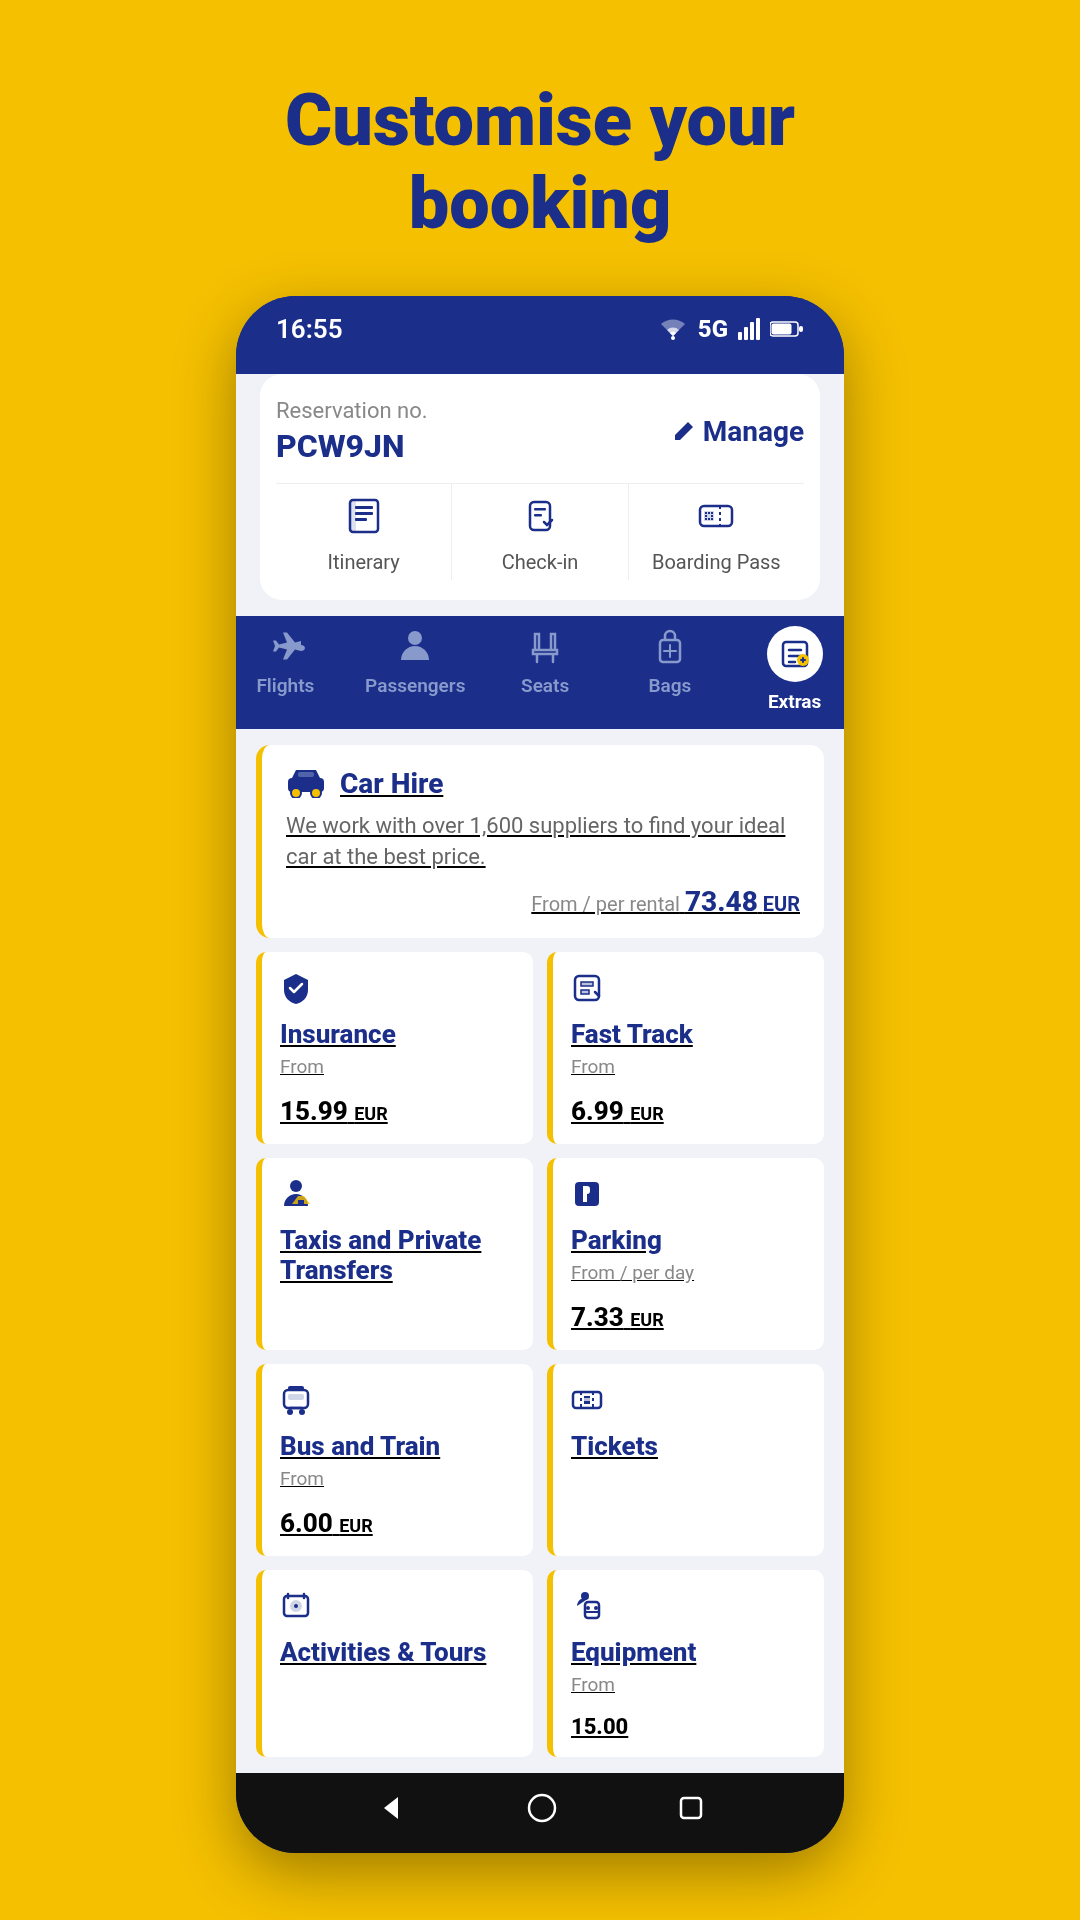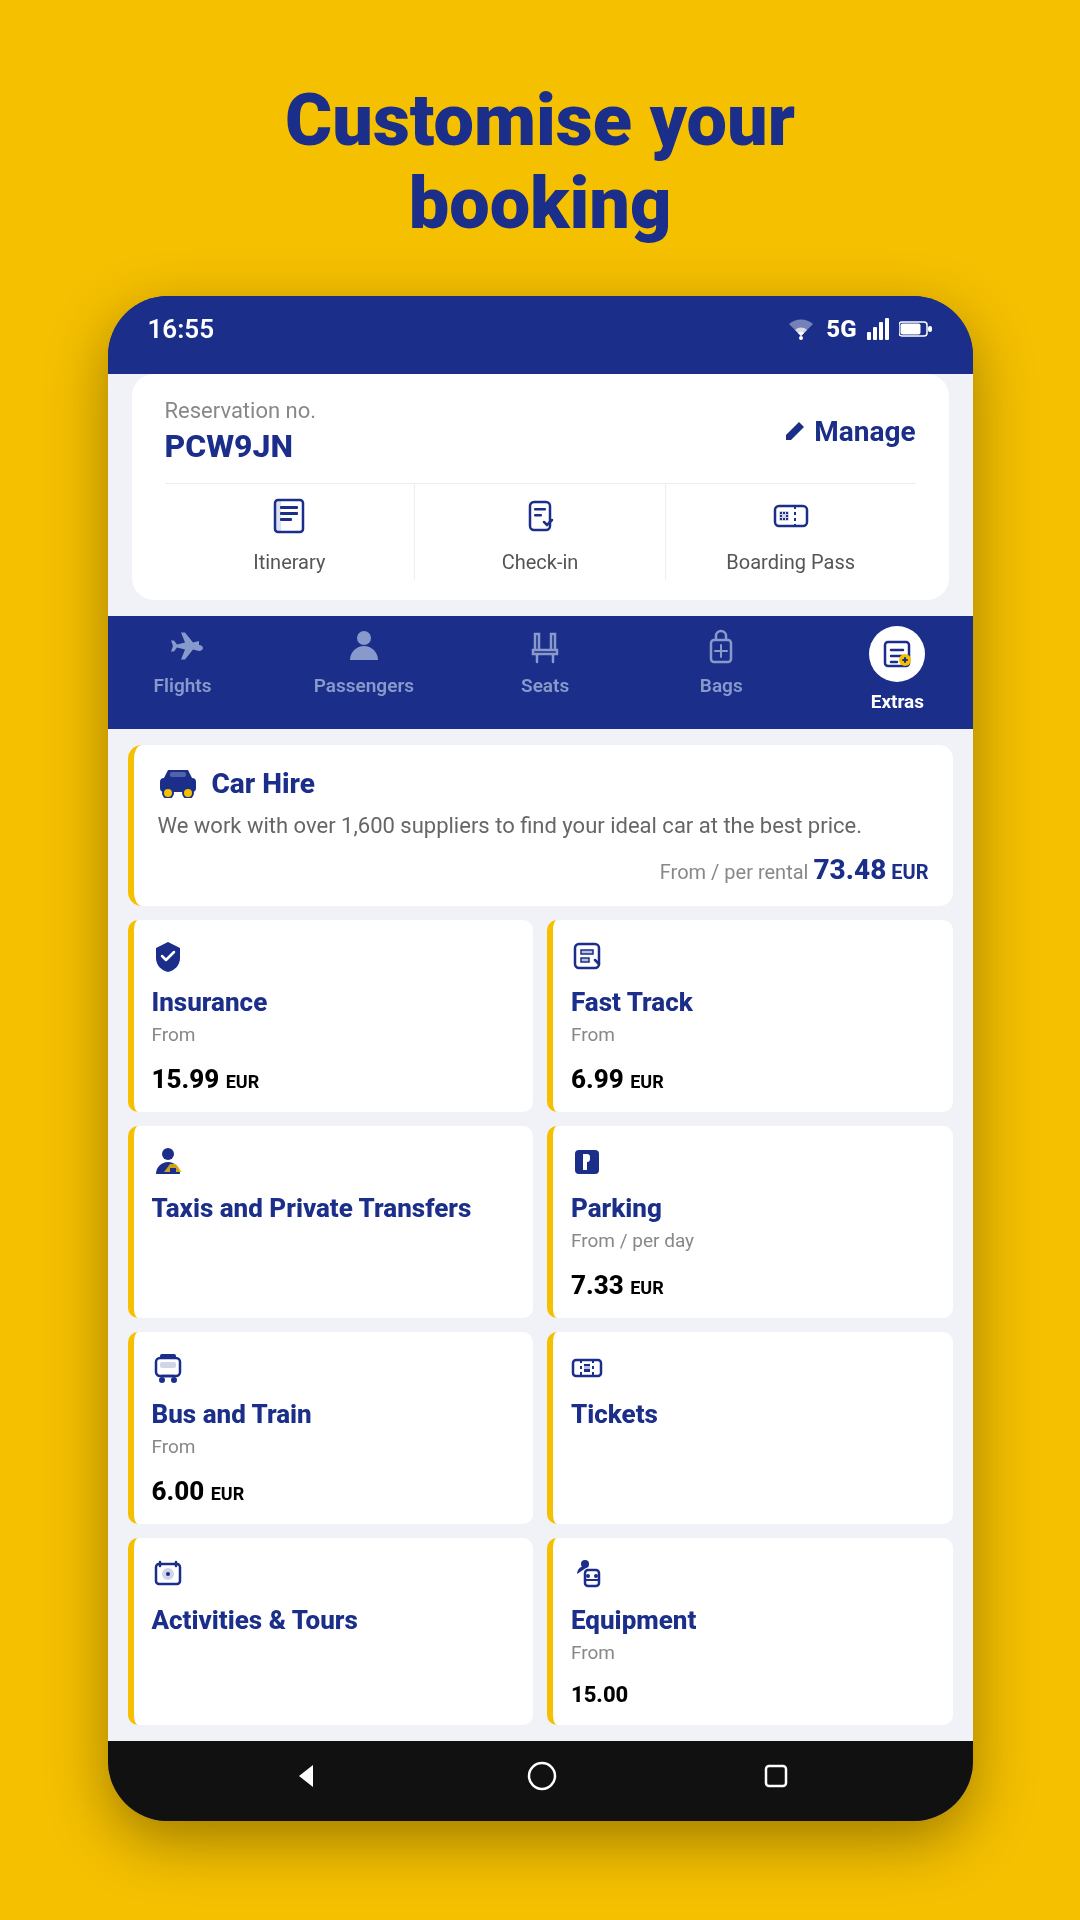--- a/index.html
+++ b/index.html
@@ -21,21 +21,21 @@
       color: #1A2E8A;
     }
 
     .page-header h1 {
       font-size: 72px;
       font-weight: 900;
       line-height: 1.15;
     }
 
     .phone-frame {
-      width: 865px;
+      width: 608px;
       background: #1A2E8A;
       border-radius: 60px;
       overflow: hidden;
       box-shadow: 0 20px 60px rgba(0,0,0,0.35);
       margin-bottom: 60px;
     }
 
     
     .status-bar {
       background: #1A2E8A;
@@ -81,21 +81,21 @@
       color: #B0BEE8;
       font-size: 26px;
       margin-top: 4px;
     }
 
     
     .reservation-card {
       background: white;
       margin: 0 24px 20px;
       border-radius: 22px;
-      padding: 24px 33px 20px;
+      padding: 24px 16px 20px;
     }
 
     .reservation-label {
       color: #888;
       font-size: 22px;
     }
 
     .reservation-number {
       color: #1A2E8A;
       font-size: 32px;
@@ -169,20 +169,21 @@
     }
 
     .service-nav-item span {
       font-size: 19px;
       font-weight: 600;
     }
 
     
     .cards-container {
       padding: 16px 20px;
+      text-decoration: underline;
     }
 
     
     .card-full {
       background: white;
       border-radius: 14px;
       margin-bottom: 14px;
       padding: 22px 24px 20px;
       position: relative;
       border-left: 6px solid #F5C000;

